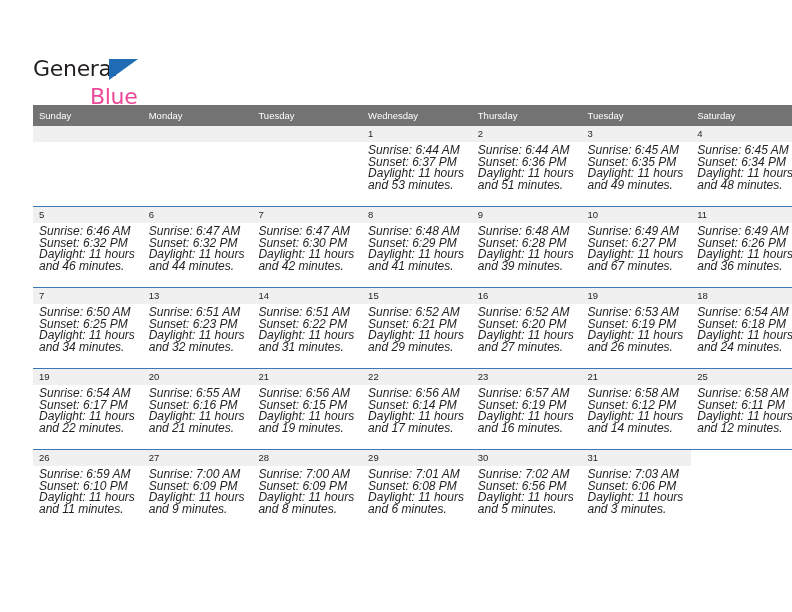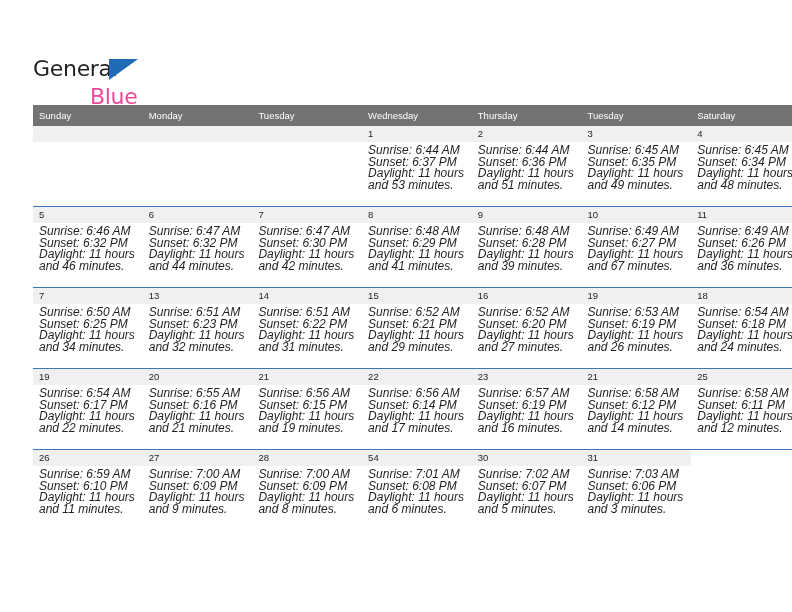--- a/index.html
+++ b/index.html
@@ -508,35 +508,35 @@
               <div class="day-lines">
                 <div>Sunrise: 7:00 AM</div>
                 <div>Sunset: 6:09 PM</div>
                 <div>Daylight: 11 hours</div>
                 <div>and 8 minutes.</div>
               </div>
             </div>
           </td>
           <td>
             <div class="cell-inner">
-              <div class="day-band">54</div>
+              <div class="day-band">29</div>
               <div class="day-lines">
                 <div>Sunrise: 7:01 AM</div>
                 <div>Sunset: 6:08 PM</div>
                 <div>Daylight: 11 hours</div>
                 <div>and 6 minutes.</div>
               </div>
             </div>
           </td>
           <td>
             <div class="cell-inner">
               <div class="day-band">30</div>
               <div class="day-lines">
                 <div>Sunrise: 7:02 AM</div>
-                <div>Sunset: 6:07 PM</div>
+                <div>Sunset: 6:56 PM</div>
                 <div>Daylight: 11 hours</div>
                 <div>and 5 minutes.</div>
               </div>
             </div>
           </td>
           <td>
             <div class="cell-inner">
               <div class="day-band">31</div>
               <div class="day-lines">
                 <div>Sunrise: 7:03 AM</div>

